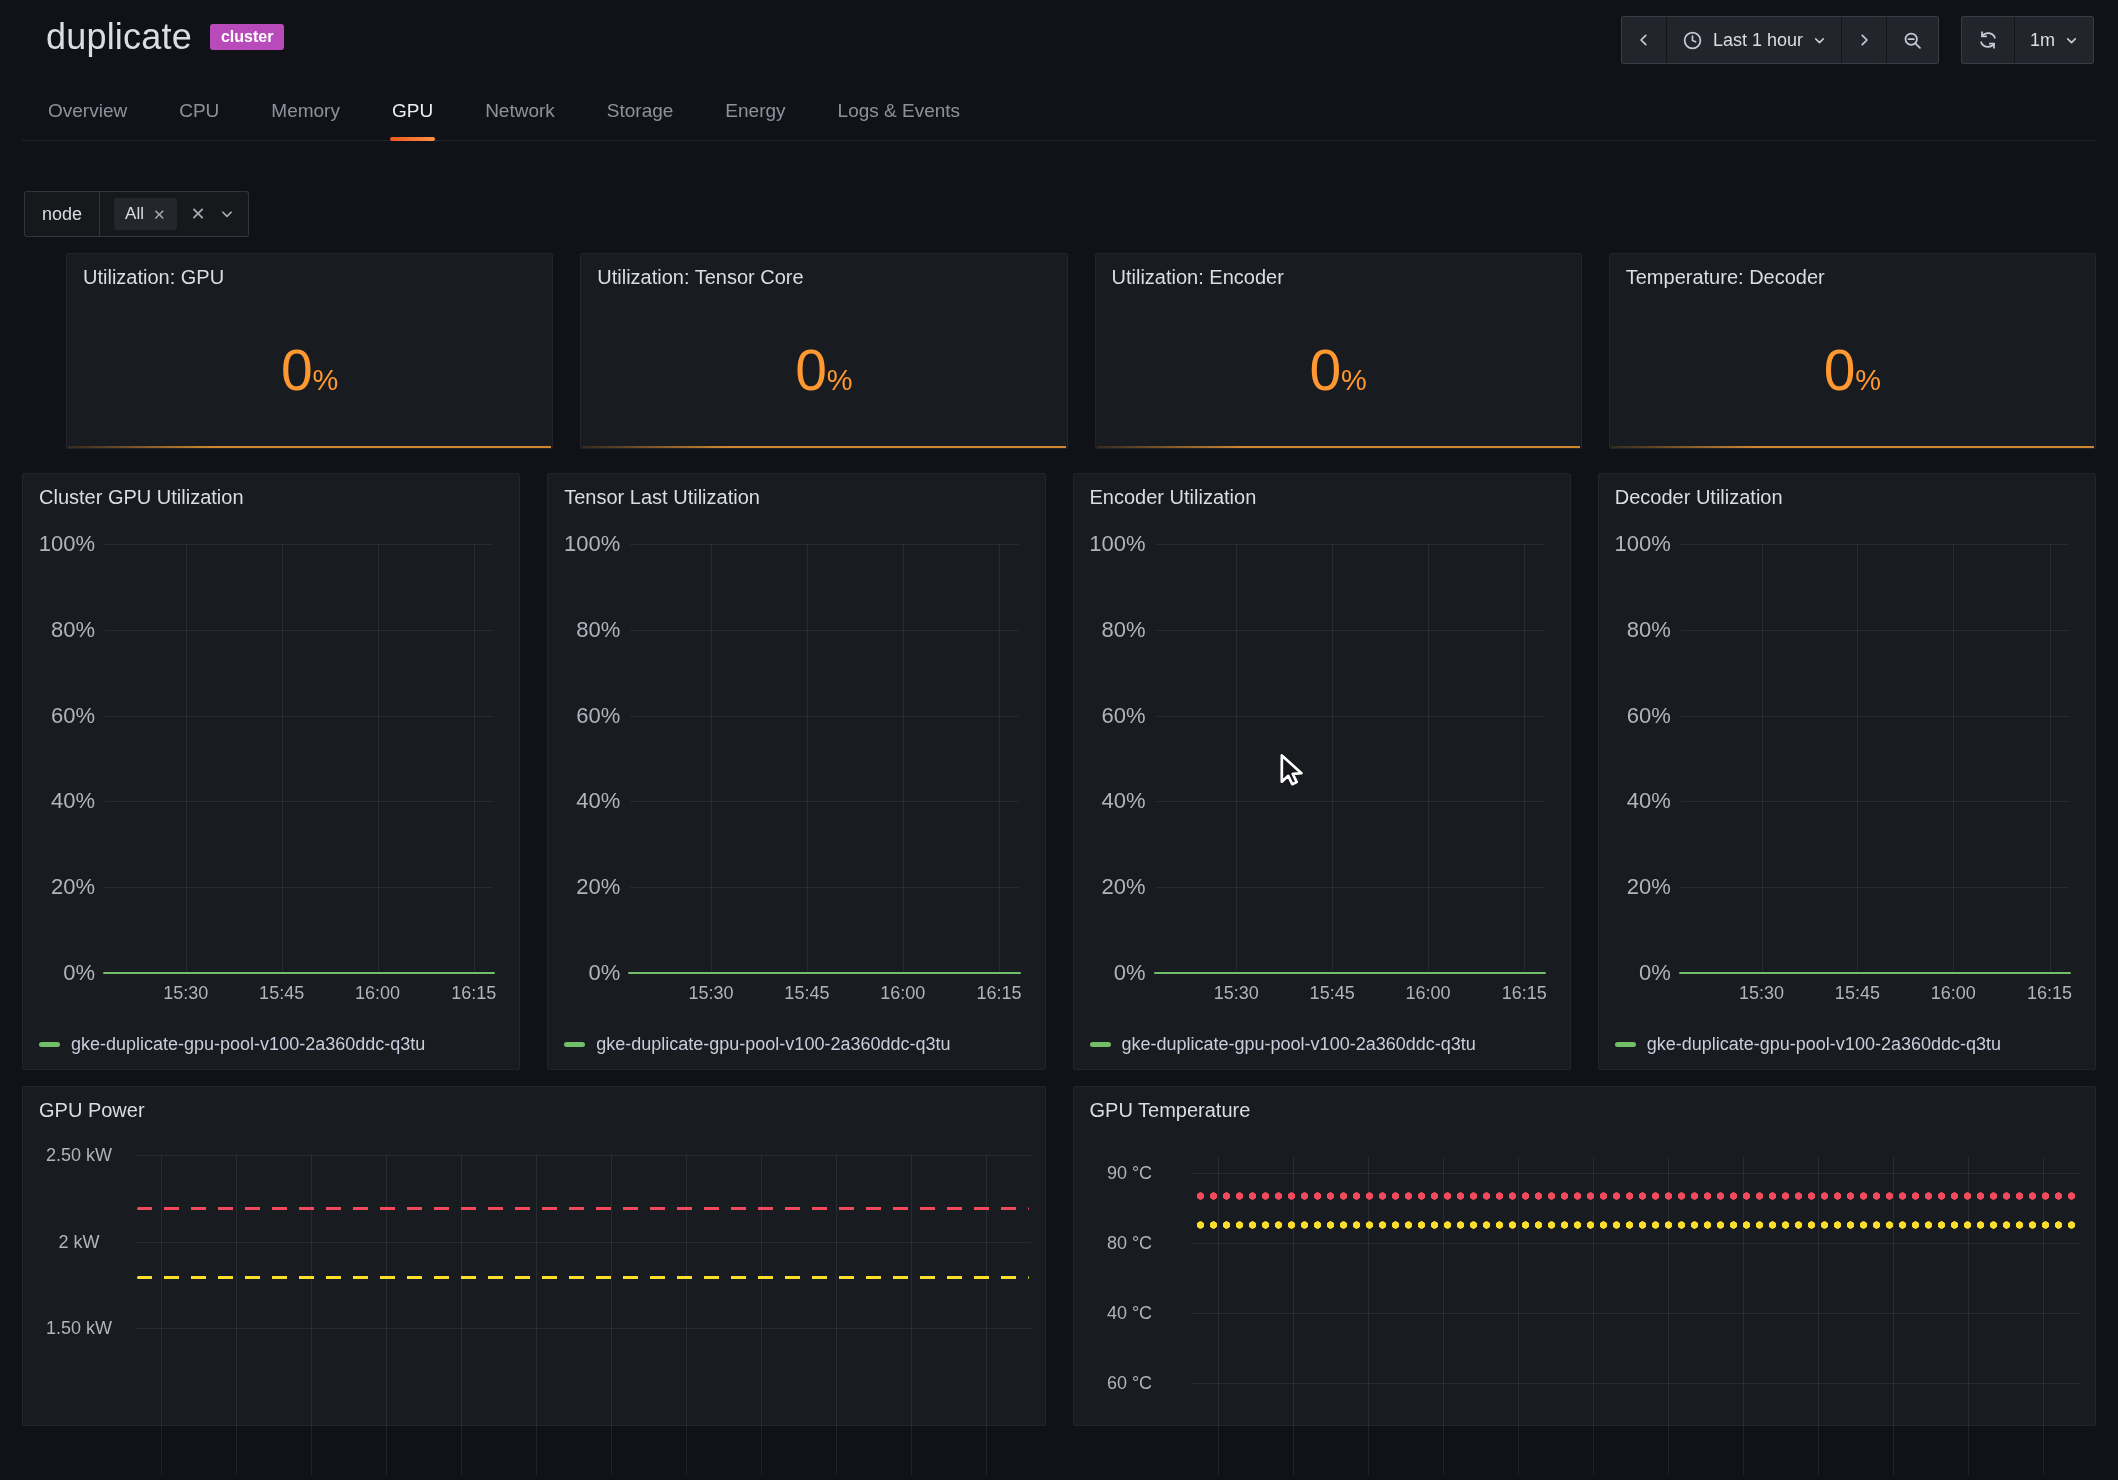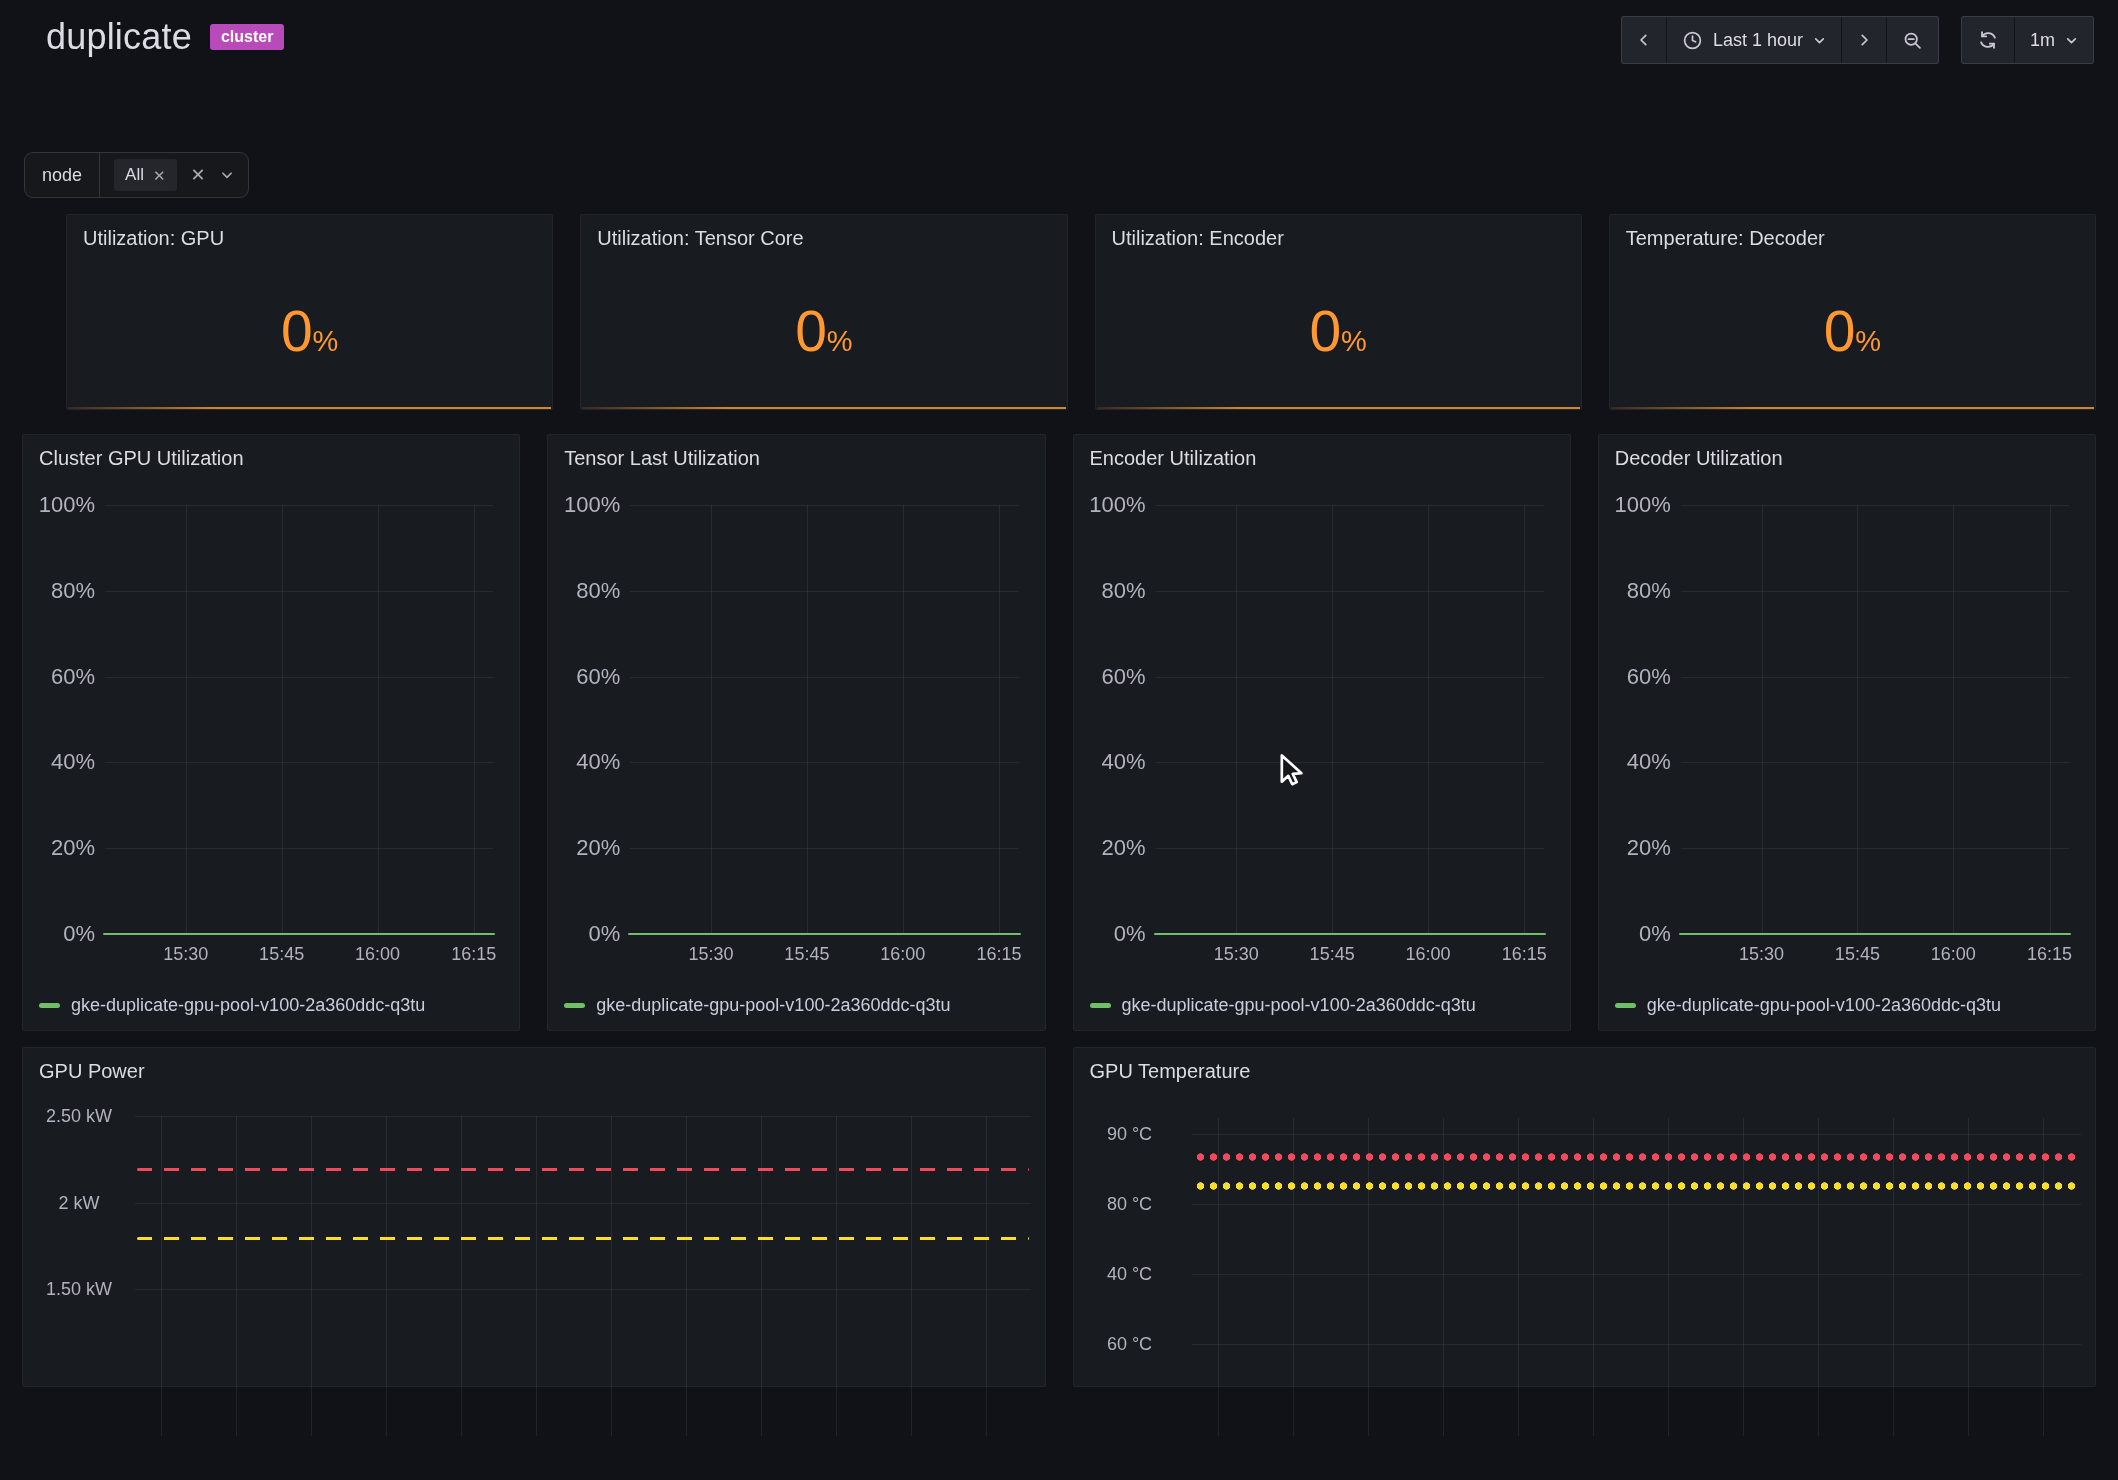--- a/index.html
+++ b/index.html
@@ -46,21 +46,21 @@
 
   
   .tabs{display:flex;gap:48px;margin-top:24px;padding:0 24px;border-bottom:1px solid rgba(204,204,220,0.10);}
   .tab{position:relative;padding:14px 2px 18px;font-size:19px;color:var(--text-dim);cursor:pointer;}
   .tab.active{color:#eceef2;font-weight:500;}
   .tab.active::after{content:"";position:absolute;left:0;right:0;bottom:-1px;height:4px;border-radius:2px;
     background:linear-gradient(90deg,#ed5a21,#ff9144);}
 
   
   .filter-row{margin-top:50px;padding-left:2px;}
-  .var-control{display:inline-flex;align-items:stretch;border:1px solid rgba(204,204,220,0.16);border-radius:9px;height:46px;background:#16181c;margin-top:40px;}
+  .var-control{display:inline-flex;align-items:stretch;border:1px solid rgba(204,204,220,0.16);border-radius:3px;height:46px;background:#16181c;}
   .var-label{display:flex;align-items:center;padding:0 17px;font-size:18px;color:var(--text-bright);border-right:1px solid rgba(204,204,220,0.16);}
   .var-value{display:flex;align-items:center;gap:14px;padding:0 14px;}
   .chip{display:flex;align-items:center;gap:9px;background:#24262c;border-radius:3px;padding:6px 11px;font-size:17px;color:var(--text-bright);cursor:pointer;}
   .chip .x, .clear-x{font-size:15px;color:#a7a9b2;cursor:pointer;line-height:1;}
   .clear-x{font-size:18px;}
 
   
   .row{display:grid;grid-template-columns:repeat(4,1fr);gap:27px;}
   .panel{position:relative;background:var(--panel);border:1px solid var(--panel-border);border-radius:2px;}
   .panel-title{position:absolute;top:12px;left:16px;font-size:20px;font-weight:500;color:var(--text-bright);white-space:nowrap;}
@@ -168,20 +168,30 @@
           <span class="icon">
             <svg width="13" height="13" viewBox="0 0 24 24" fill="none" stroke="#c7c8d1" stroke-width="3" stroke-linecap="round" stroke-linejoin="round">
                 <polyline points="5 9 12 16 19 9"></polyline>
               </svg>
           </span>
         </button>
       </div>
     </div>
   </header>
 
+  <nav class="tabs">
+    <div class="tab">Overview</div>
+    <div class="tab">CPU</div>
+    <div class="tab">Memory</div>
+    <div class="tab active">GPU</div>
+    <div class="tab">Network</div>
+    <div class="tab">Storage</div>
+    <div class="tab">Energy</div>
+    <div class="tab">Logs &amp; Events</div>
+  </nav>
 
   <div class="filter-row">
     <div class="var-control">
       <div class="var-label">node</div>
       <div class="var-value">
         <span class="chip">
           <span>All</span>
           <span class="x">✕</span>
         </span>
         <span class="clear-x">✕</span>

